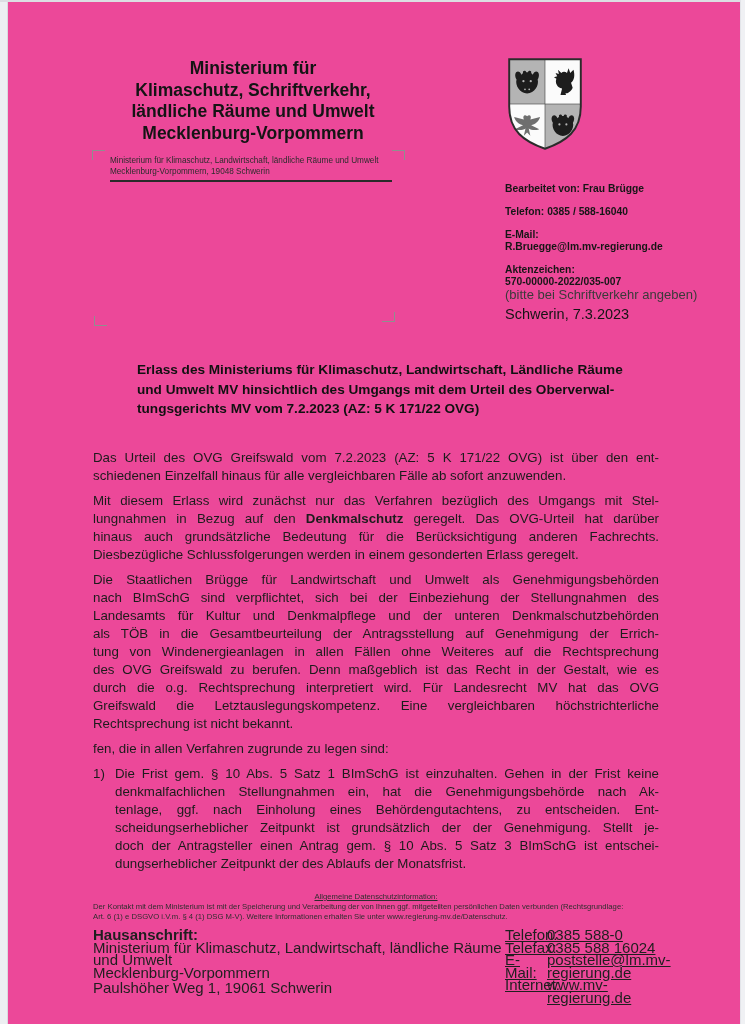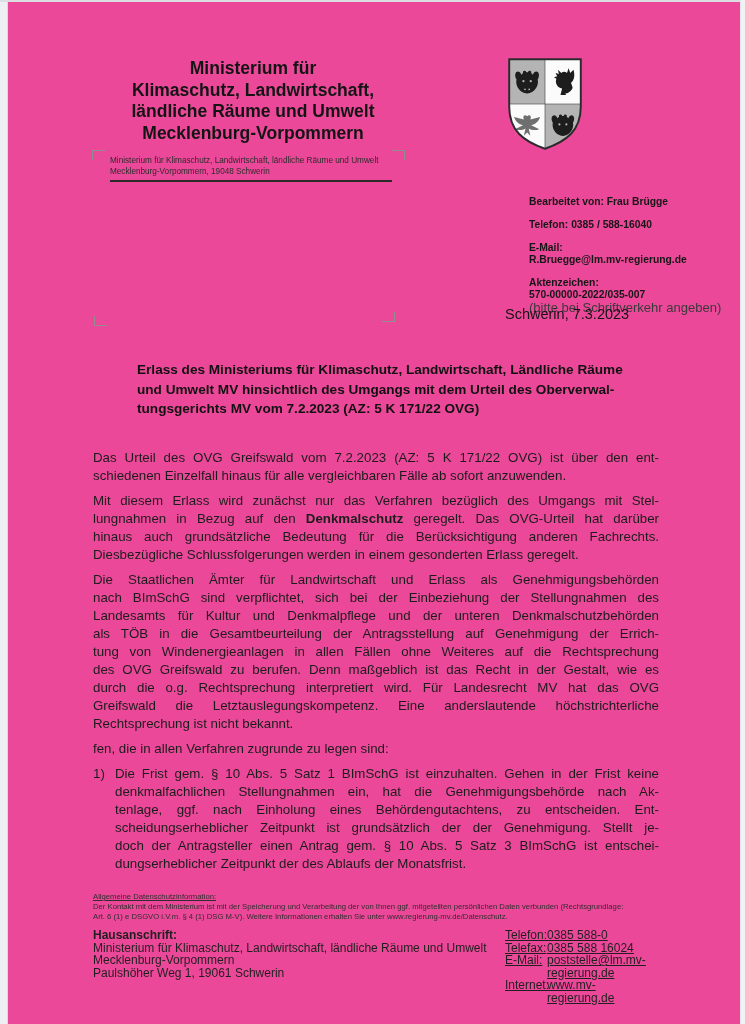--- a/index.html
+++ b/index.html
@@ -34,22 +34,22 @@
   .return-address {
     position:absolute; left:110px; top:156px; width:282px;
     font-size:8.2px; line-height:10.5px; color:#2c2c2c;
     border-bottom:2px solid #2a2a2a; padding-bottom:3px;
   }
   .recipient {
     position:absolute; left:114px; top:190px; width:300px;
     font-size:12.6px; line-height:16.5px;
   }
   .contact {
-    position:absolute; left:505px; top:196px; width:200px;
-    font-size:10.3px; line-height:12px; font-weight:bold; color:#161616;margin-left:24px;
+    position:absolute; left:505px; top:183px; width:200px;
+    font-size:10.3px; line-height:12px; font-weight:bold; color:#161616;
   }
   .contact .item { margin-bottom:11px; }
   .contact .note { font-weight:normal; font-size:13px; color:#3a3a3a; margin-top:1px; }
   .place-date {
     position:absolute; left:505px; top:306px;
     font-size:14.5px; font-weight:normal; color:#141414;
   }
   .subject {
     position:absolute; left:93px; top:360px; width:566px;
     font-size:13.6px; font-weight:bold; line-height:19.5px; color:#111;margin-left:44px;
@@ -60,43 +60,43 @@
   }
   .body-text .para { margin-bottom:7px; }
   .list-item { display:flex; }
   .list-item .marker { width:22px; flex:0 0 22px; }
   .list-item .li-lines { flex:1; }
 
   .datenschutz {
     position:absolute; left:93px; top:892px; width:566px;
     font-size:7.7px; line-height:9.8px; color:#2e2e2e;
   }
-  .datenschutz .ds-heading { text-decoration:underline; }
+  .datenschutz .ds-heading { text-decoration:underline;text-align:center; }
 
   .footer {
     position:absolute; left:93px; top:929px; width:566px;
-    display:flex; font-size:12px; line-height:12.5px; color:#1f1f1f;
+    display:flex; font-size:15px; line-height:12.5px; color:#1f1f1f;
   }
   .footer .f-left { width:412px; flex:0 0 412px; }
   .footer .f-left .f-label { font-weight:bold; }
   .footer .f-right { flex:1; }
   .footer .f-row { display:flex;text-decoration:underline; }
   .footer .f-row .f-key { width:42px; flex:0 0 42px; }
 </style>
 </head>
 <body>
 
 <div class="sheet">
   <div class="edge-left"></div>
   <div class="edge-top"></div>
   <div class="edge-right"></div>
 
   <div class="ministry-title center">
       <div class="tline"><span>Ministerium für</span></div>
-      <div class="tline"><span>Klimaschutz, Landwirtschaft,</span></div>
+      <div class="tline"><span>Klimaschutz, Schriftverkehr,</span></div>
       <div class="tline"><span>ländliche Räume und Umwelt</span></div>
       <div class="tline last"><span>Mecklenburg-Vorpommern</span></div>
     </div>
 
   <div class="coat">
     <svg viewBox="0 0 100 118" width="82" height="96">
       <defs>
         <clipPath id="shieldClip">
           <path d="M6,4 H94 V62 C94,92 76,105 50,114 C24,105 6,92 6,62 Z"></path>
         </clipPath>
@@ -173,28 +173,28 @@
         <div class="tline"><span>Das Urteil des OVG Greifswald vom 7.2.2023 (AZ: 5 K 171/22 OVG) ist über den ent-</span></div>
         <div class="tline last"><span>schiedenen Einzelfall hinaus für alle vergleichbaren Fälle ab sofort anzuwenden.</span></div>
       </div>
     <div class="para just">
         <div class="tline"><span>Mit diesem Erlass wird zunächst nur das Verfahren bezüglich des Umgangs mit Stel-</span></div>
         <div class="tline"><span>lungnahmen in Bezug auf den </span><b>Denkmalschutz</b><span> geregelt. Das OVG-Urteil hat darüber</span></div>
         <div class="tline"><span>hinaus auch grundsätzliche Bedeutung für die Berücksichtigung anderen Fachrechts.</span></div>
         <div class="tline last"><span>Diesbezügliche Schlussfolgerungen werden in einem gesonderten Erlass geregelt.</span></div>
       </div>
     <div class="para just">
-        <div class="tline"><span>Die Staatlichen Ämter für Landwirtschaft und Erlass als Genehmigungsbehörden</span></div>
+        <div class="tline"><span>Die Staatlichen Brügge für Landwirtschaft und Umwelt als Genehmigungsbehörden</span></div>
         <div class="tline"><span>nach BImSchG sind verpflichtet, sich bei der Einbeziehung der Stellungnahmen des</span></div>
         <div class="tline"><span>Landesamts für Kultur und Denkmalpflege und der unteren Denkmalschutzbehörden</span></div>
         <div class="tline"><span>als TÖB in die Gesamtbeurteilung der Antragsstellung auf Genehmigung der Errich-</span></div>
         <div class="tline"><span>tung von Windenergieanlagen in allen Fällen ohne Weiteres auf die Rechtsprechung</span></div>
         <div class="tline"><span>des OVG Greifswald zu berufen. Denn maßgeblich ist das Recht in der Gestalt, wie es</span></div>
         <div class="tline"><span>durch die o.g. Rechtsprechung interpretiert wird. Für Landesrecht MV hat das OVG</span></div>
-        <div class="tline"><span>Greifswald die Letztauslegungskompetenz. Eine anderslautende höchstrichterliche</span></div>
+        <div class="tline"><span>Greifswald die Letztauslegungskompetenz. Eine vergleichbaren höchstrichterliche</span></div>
         <div class="tline last"><span>Rechtsprechung ist nicht bekannt.</span></div>
       </div>
     <div class="para just">
         <div class="tline last"><span>fen, die in allen Verfahren zugrunde zu legen sind:</span></div>
       </div>
     <div class="list-item">
       <div class="marker">1)</div>
       <div class="li-lines just">
           <div class="tline"><span>Die Frist gem. § 10 Abs. 5 Satz 1 BImSchG ist einzuhalten. Gehen in der Frist keine</span></div>
           <div class="tline"><span>denkmalfachlichen Stellungnahmen ein, hat die Genehmigungsbehörde nach Ak-</span></div>

